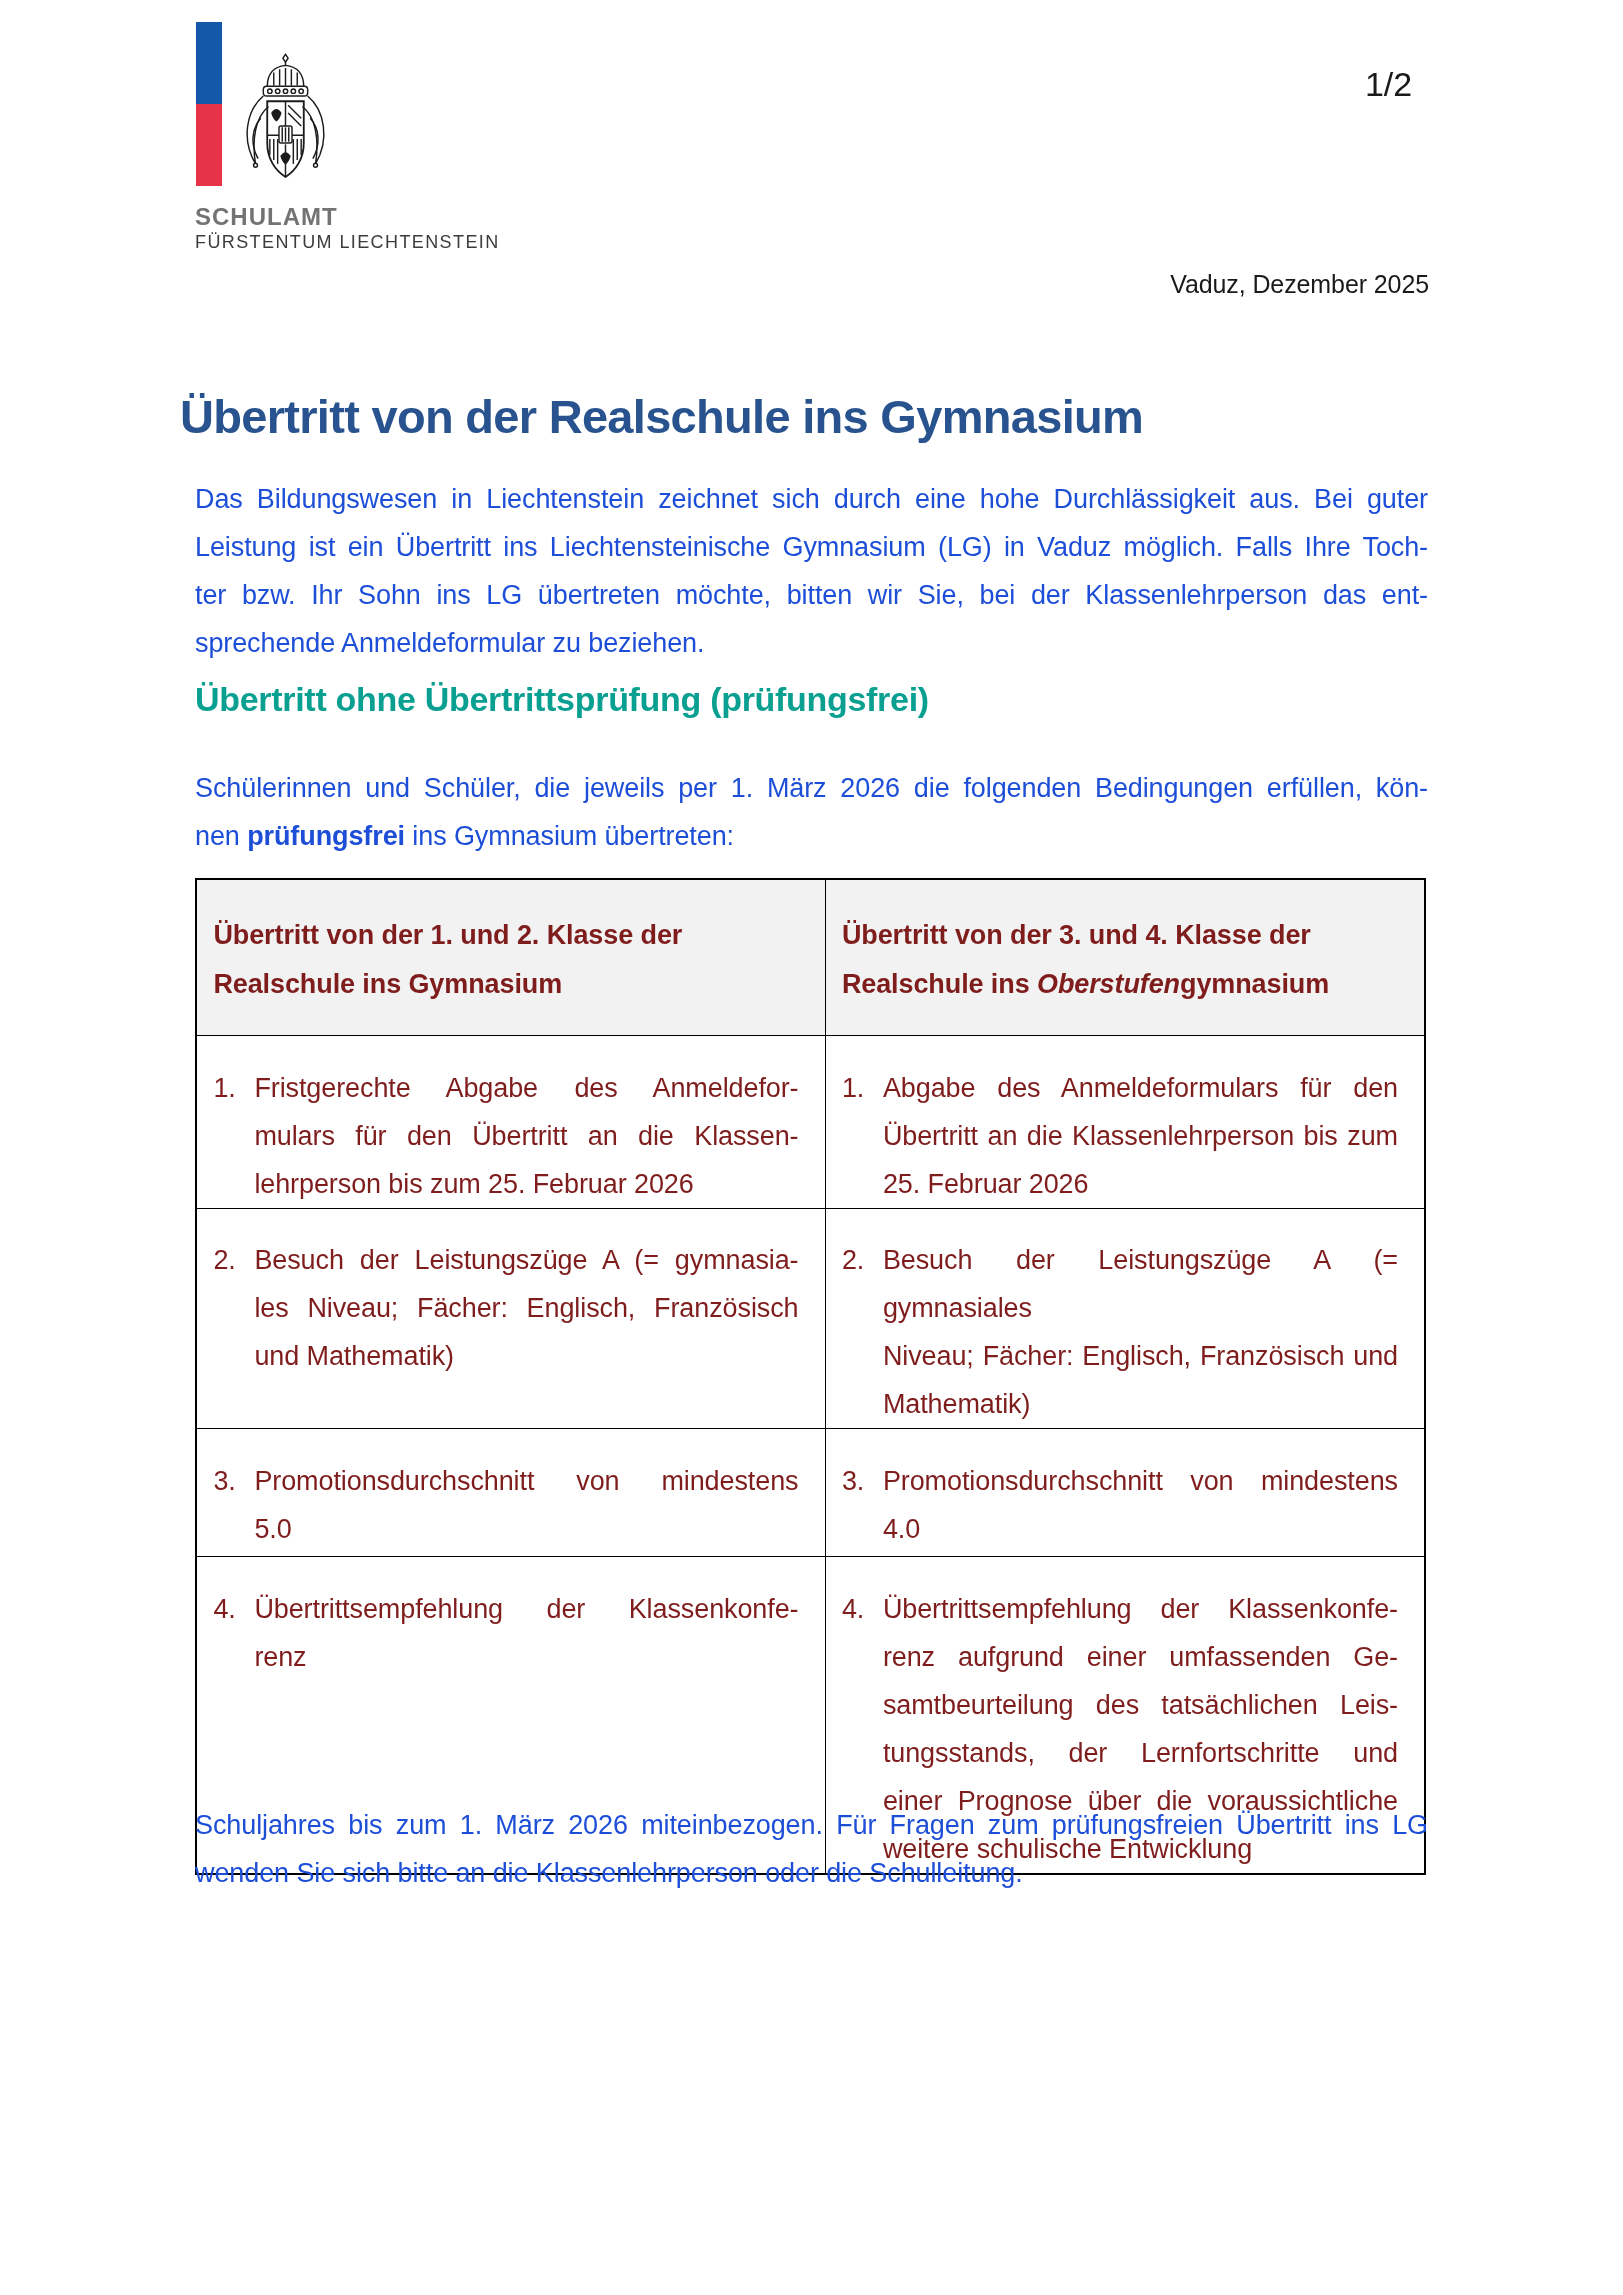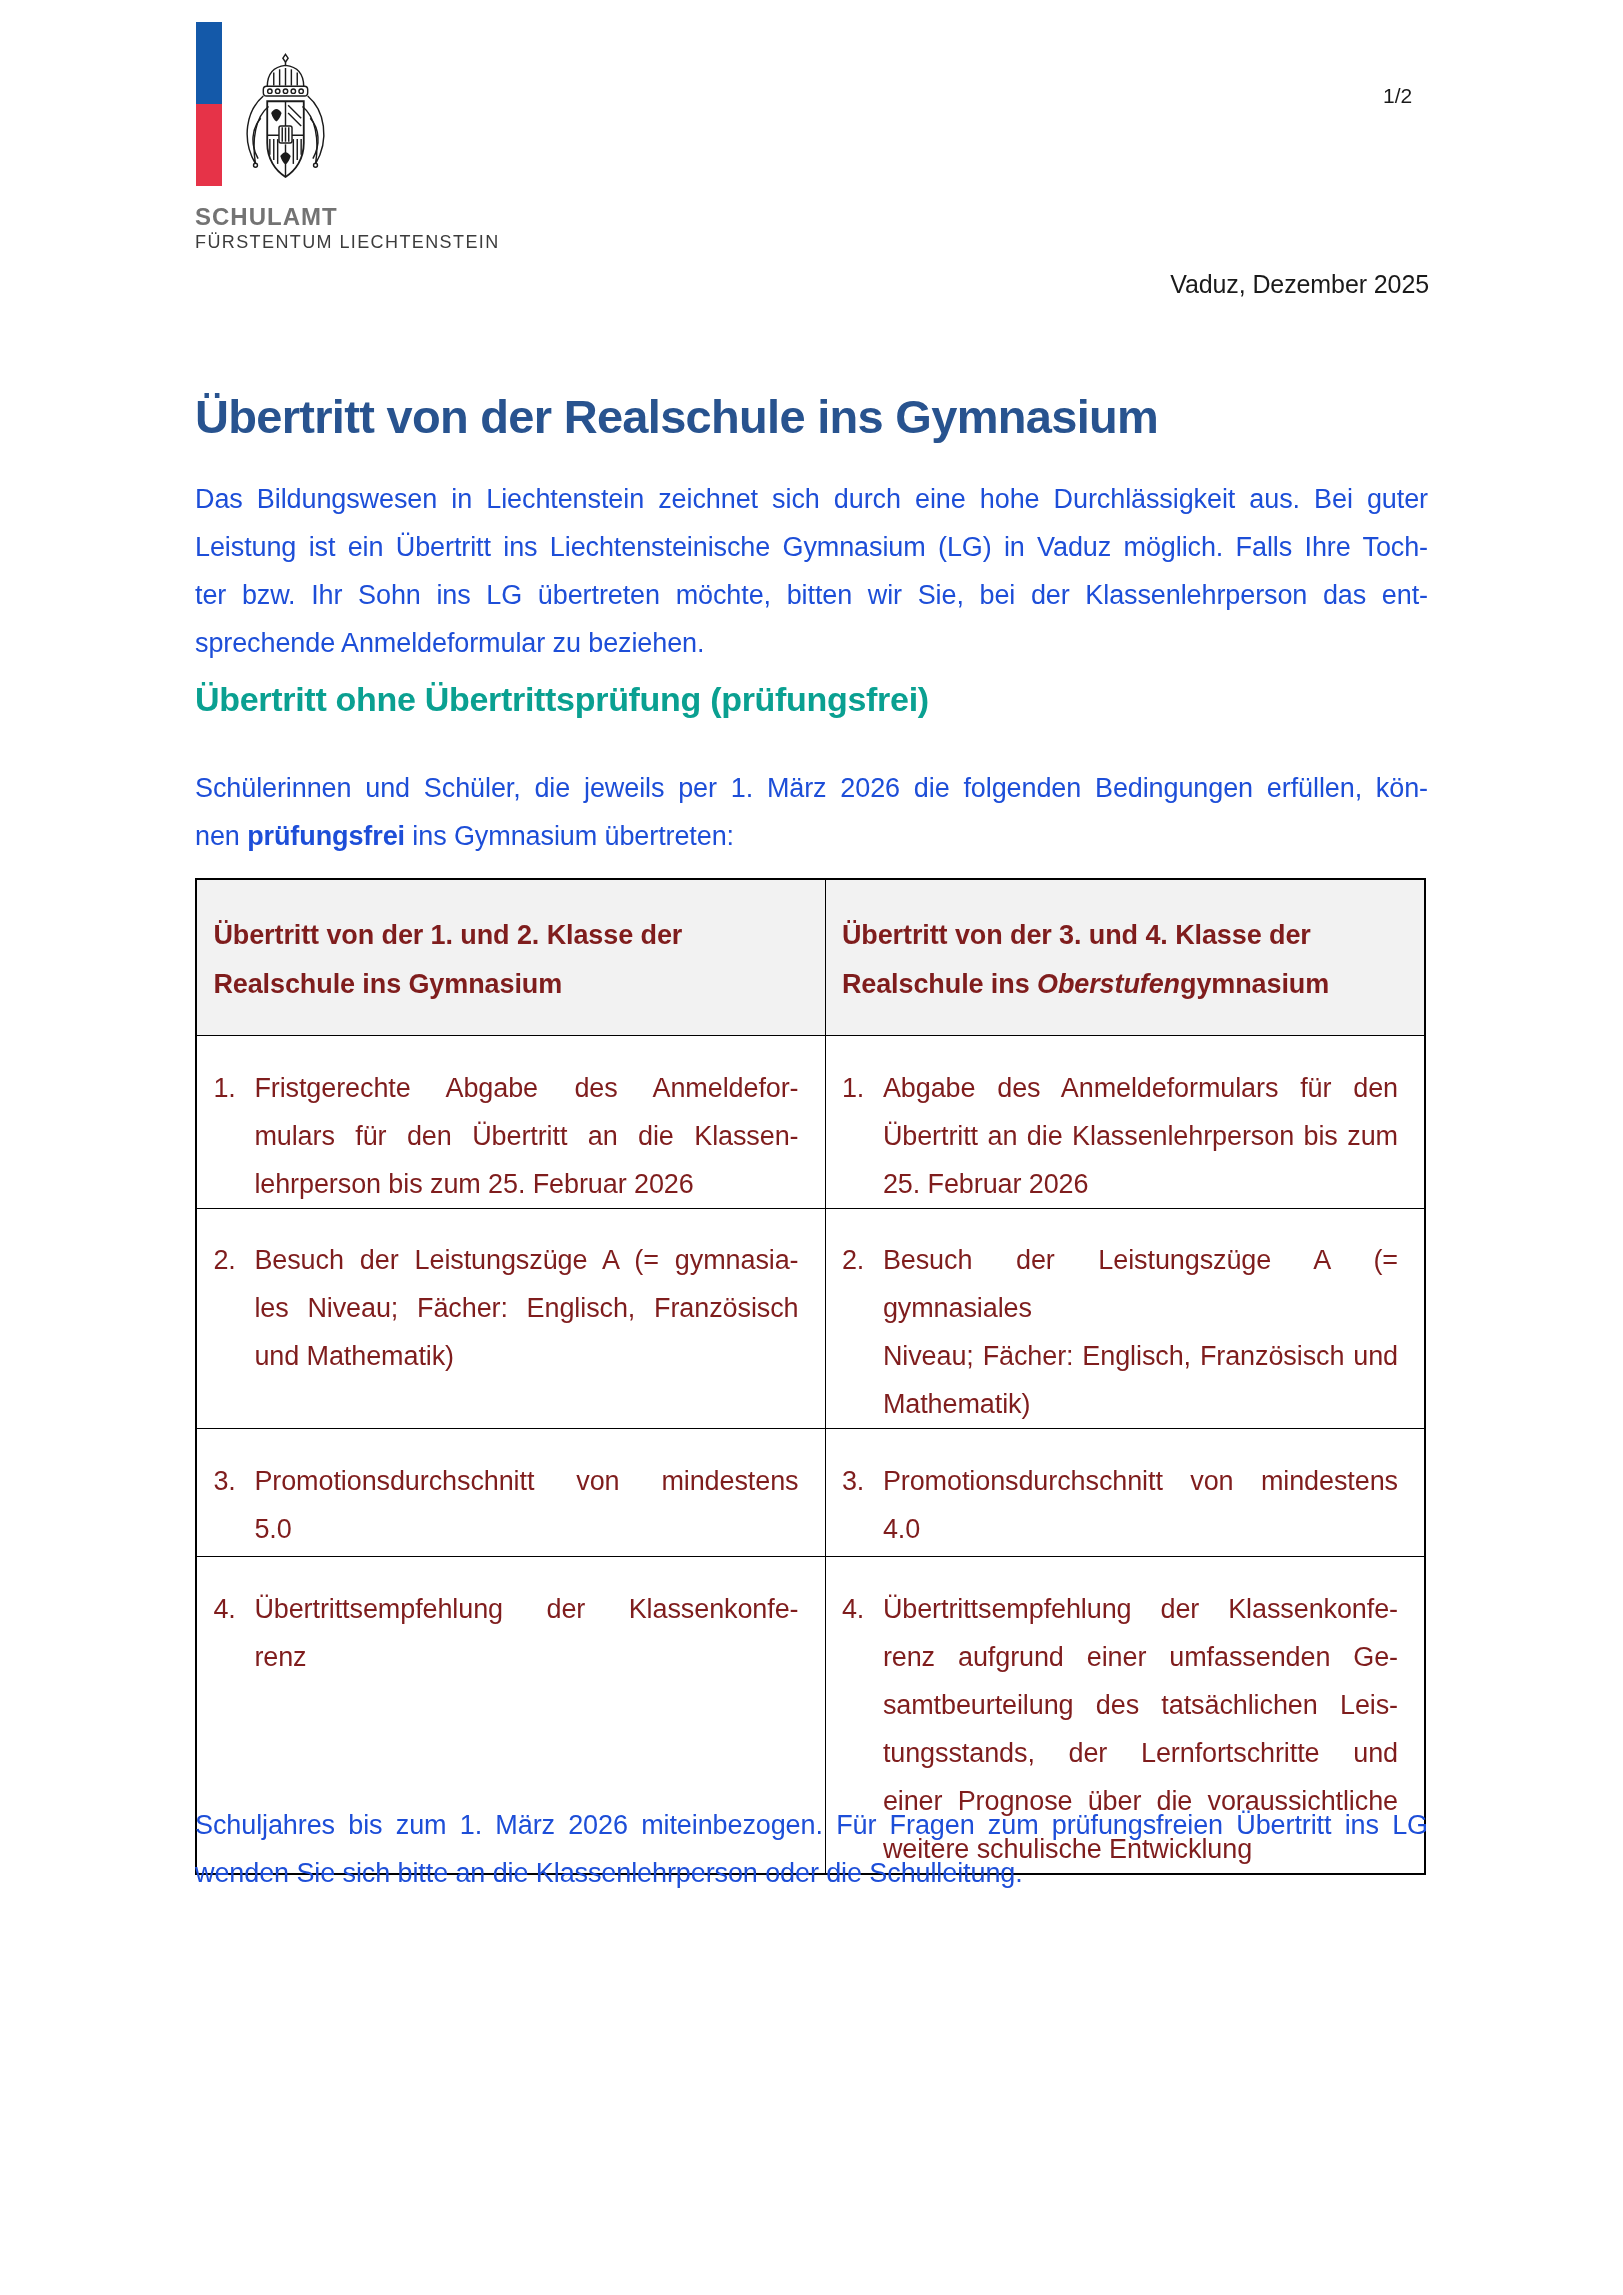--- a/index.html
+++ b/index.html
@@ -8,34 +8,34 @@
     width:1623px;height:2295px;
     background:#ffffff;
     font-family:"Liberation Sans", sans-serif;
     color:#111111;
     overflow:hidden;
     letter-spacing:-0.1px;
   }
   
   .page-number{
     position:absolute;top:65px;right:211px;
-    font-size:21px;color:#1a1a1a;margin-top:19px;
+    font-size:34px;color:#1a1a1a;
   }
   .logo{position:absolute;left:196px;top:21.6px;width:151px;height:170px;}
   .logo-bar{position:absolute;left:0;top:0;width:26px;height:164px;}
   .logo-bar .blue{width:26px;height:82px;background:#1459A9;}
   .logo-bar .red{width:26px;height:82px;background:#E63348;}
   .crest{position:absolute;left:37px;top:31px;}
   .org-block{position:absolute;left:195px;top:204px;line-height:25.5px;}
   .org-name{font-size:24px;font-weight:bold;color:#737373;letter-spacing:1px;}
   .org-subtitle{font-size:18px;font-weight:normal;color:#3c3c3c;letter-spacing:1.4px;}
   .dateline{position:absolute;right:194px;top:270px;font-size:25px;color:#1a1a1a;margin-left:40px;}
   
   .doc-title{
-    position:absolute;left:195px;top:359px;width:1233px;
+    position:absolute;left:180px;top:359px;width:1233px;
     font-size:47px;font-weight:bold;color:#28538F;letter-spacing:-0.7px;
     line-height:1.15;
   }
   .section-heading{
     position:absolute;left:195px;top:652px;width:1233px;
     font-size:34px;font-weight:bold;color:#0AA091;letter-spacing:-0.3px;
     line-height:1.15;
   }
   .para{
     position:absolute;left:195px;width:1233px;

